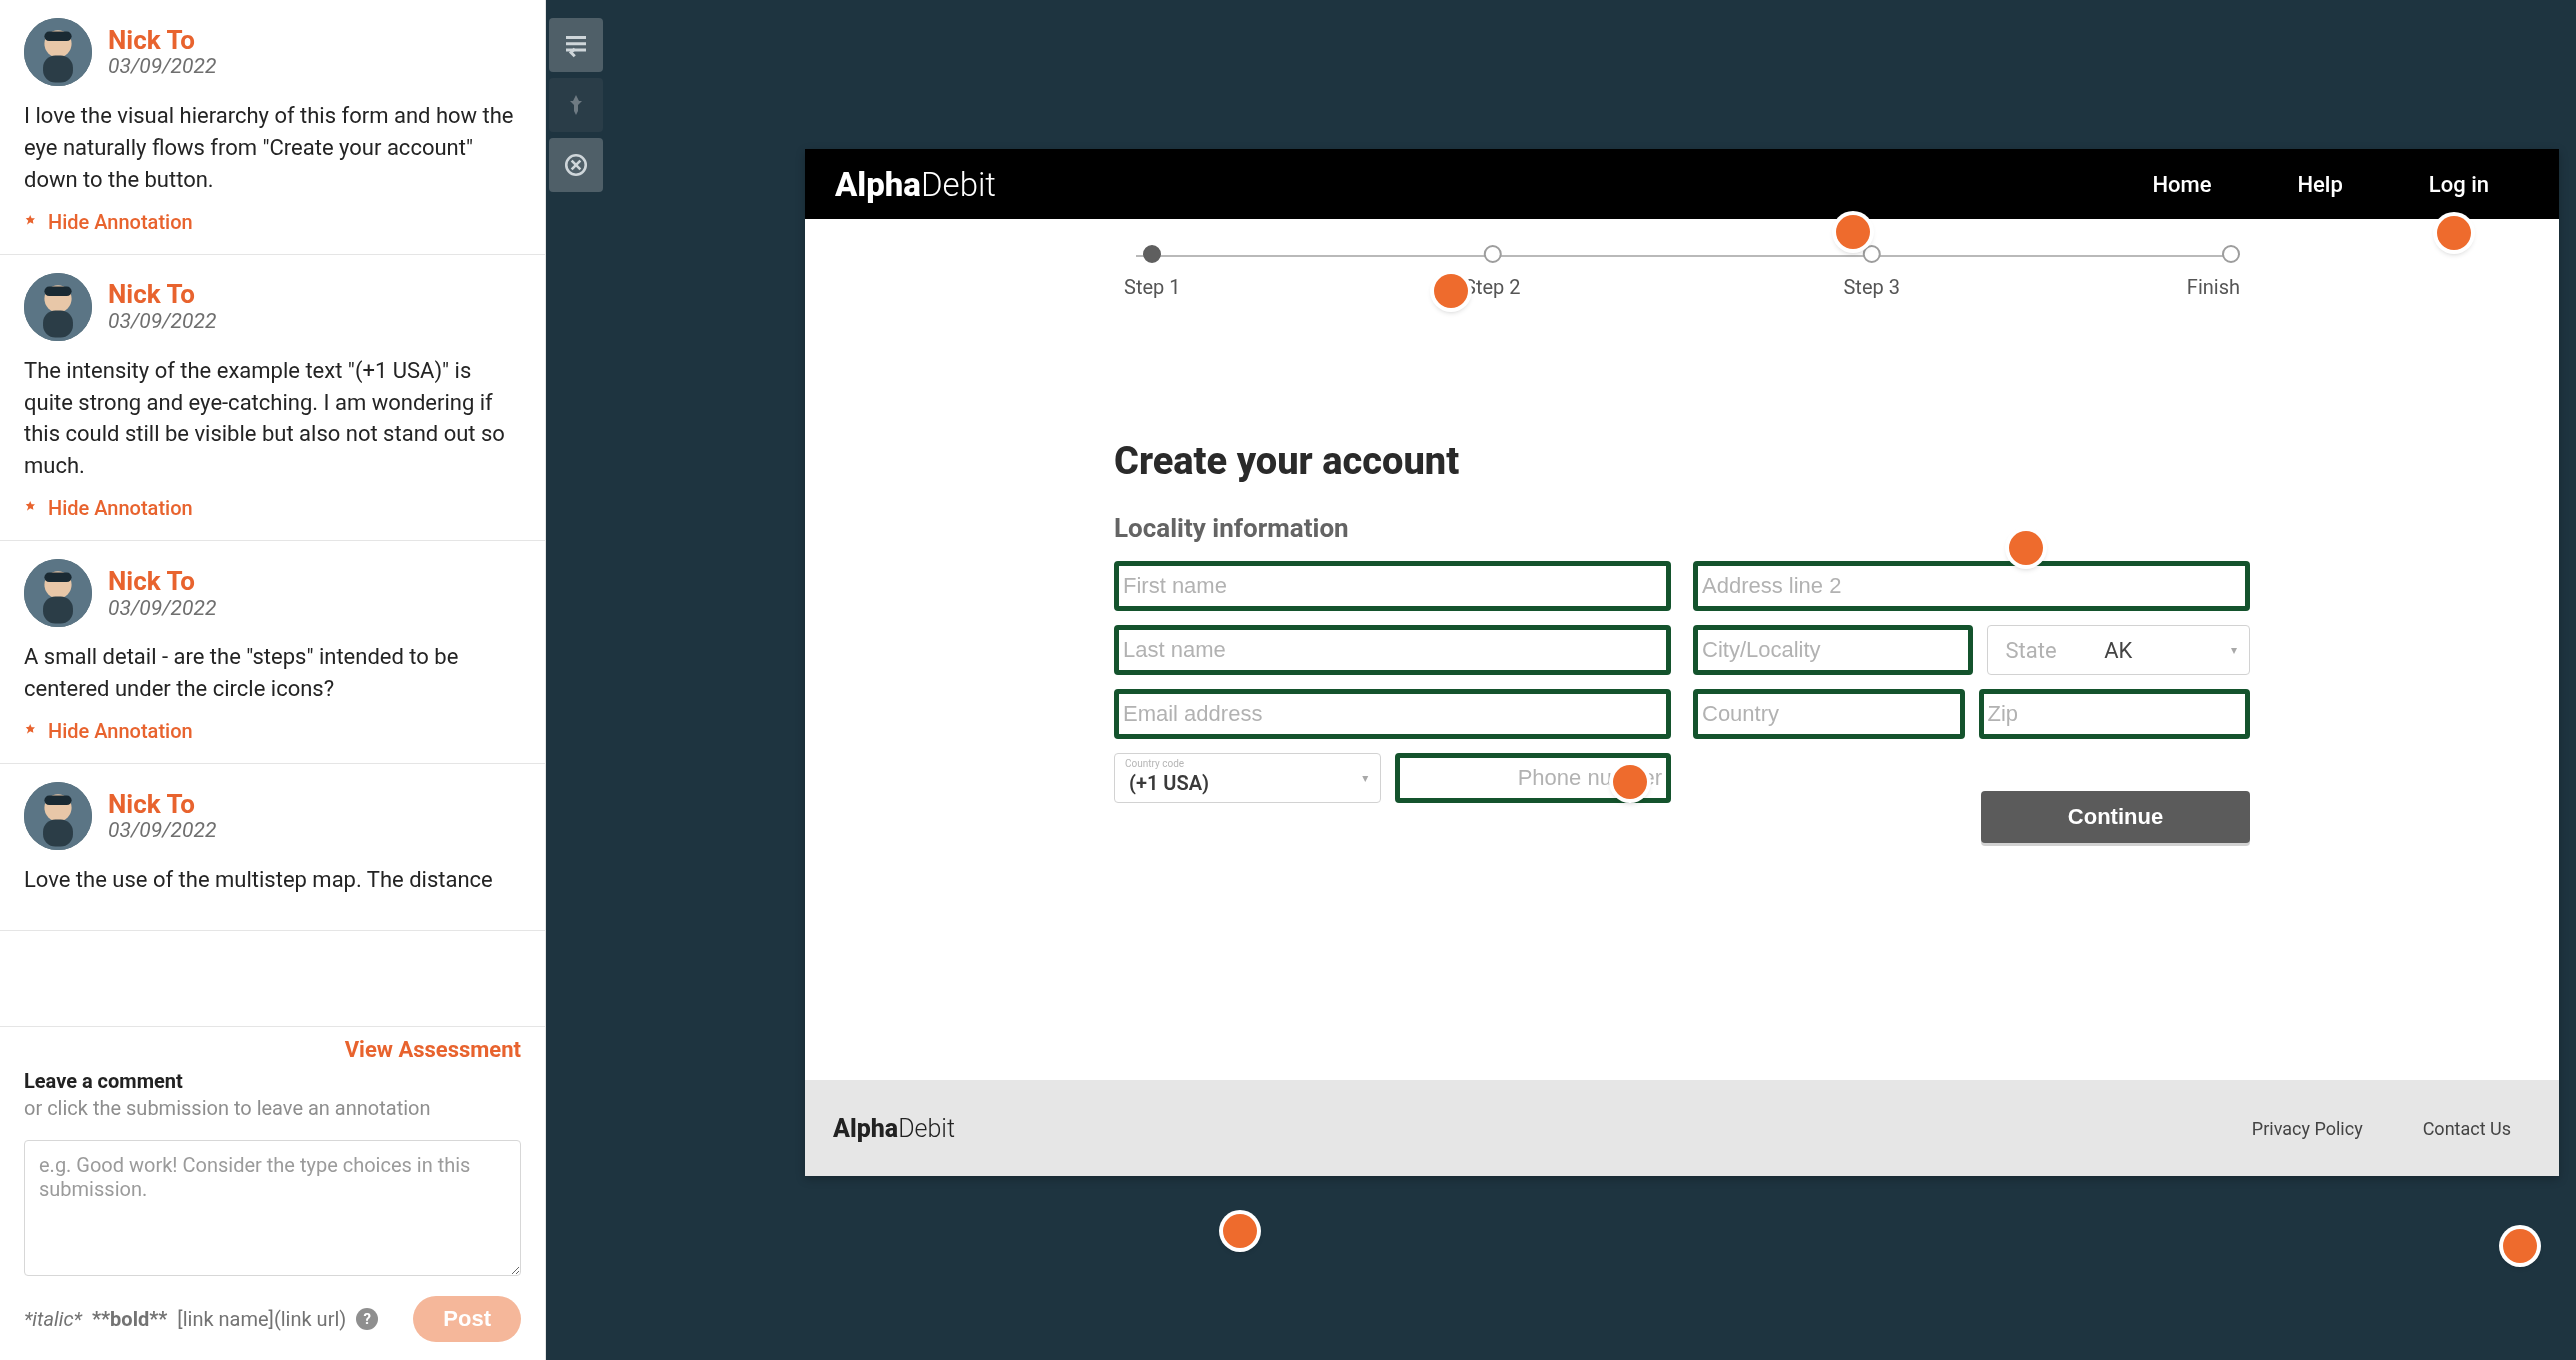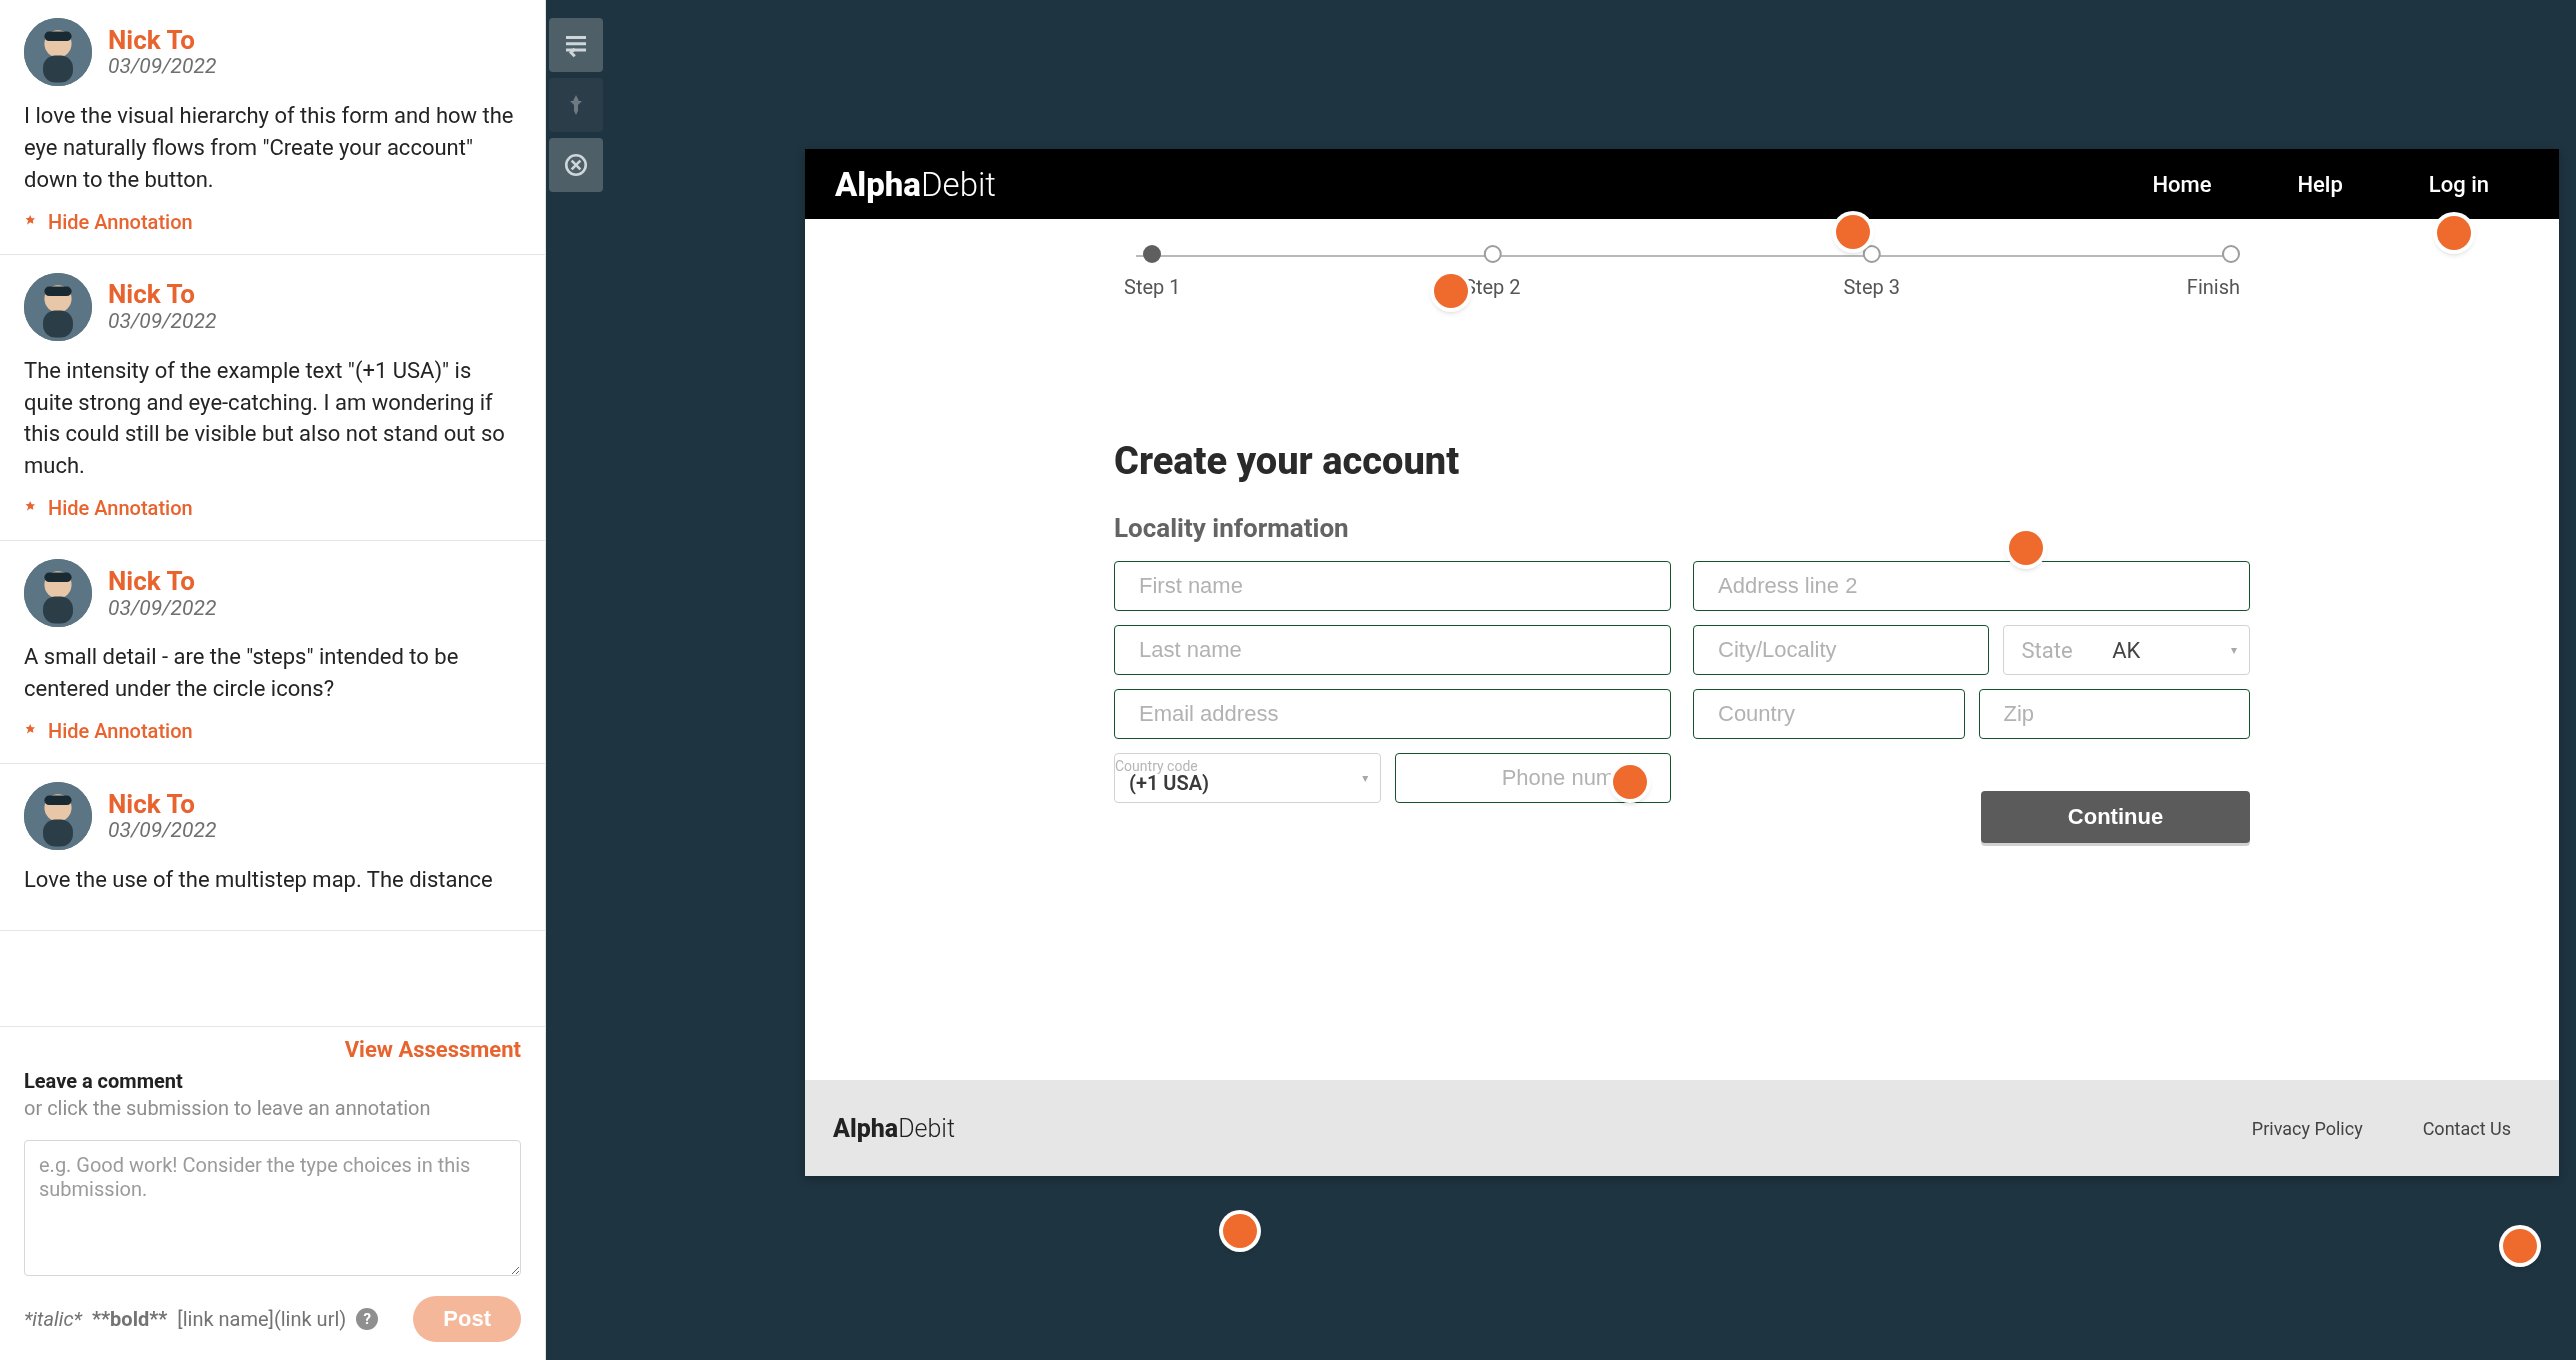--- a/index.html
+++ b/index.html
@@ -63,26 +63,26 @@
   .step.s1 { left:0;} .step.s2 { left:33%; transform:translateX(-50%);} .step.s3 { left:67%; transform:translateX(-50%);} .step.s4 { right:0; text-align:right;}
   .step.s4 .dot{ margin-right:0; margin-left:auto;}
   .step.s1 .lbl{ text-align:left;} .step.s4 .lbl{ text-align:right;}
 
   
   .form-wrap { margin: 110px 309px 0 309px; }
   .form-title { font-size:38px; font-weight:800; color:#2a2a2a; margin-bottom:30px;}
   .section-label { font-size:26px; font-weight:700; color:#646464; margin-bottom:18px;}
   .form-grid { display:grid; grid-template-columns: 1fr 1fr; column-gap:22px;}
   .col { display:flex; flex-direction:column; gap:14px;}
-  .inp { width:100%; height:50px; border:1px solid #14532d; border-radius:4px; padding:0 24px; font-size:22px; color:#444;}
+  .inp { width:100%; height:50px; border:5px solid #14532d; border-radius:4px; padding:0 4px; font-size:22px; color:#444;}
   .inp::placeholder { color:#b2b2b2; }
   .row2 { display:flex; gap:14px;}
   .cc-box { position:relative; flex: 0 0 48%; display:flex; align-items:center;}
   .cc-container{ position:relative; height:50px; border:1px solid #d2d2d2; border-radius:4px; width:100%; }
-  .cc-container .lbl-small{ position:absolute; left:0; top:4px; font-size:14px; color:#b6b6b6;}
+  .cc-container .lbl-small{ position:absolute; left:10px; top:4px; font-size:10px; color:#b6b6b6;}
   .cc-container .val{ position:absolute; left:14px; bottom:7px; font-size:20px; font-weight:600; color:#3a3a3a;}
   .chev { position:absolute; right:12px; top:50%; transform:translateY(-50%); color:#a8a8a8; font-size:12px;}
   .state-box { position:relative; height:50px; border:1px solid #d2d2d2; border-radius:4px; flex:1;}
   .state-box .lbl{ position:absolute; left:18px; top:50%; transform:translateY(-50%); color:#b2b2b2; font-size:22px;}
   .state-box .val{ position:absolute; left:50%; top:50%; transform:translate(-50%,-50%); font-weight:400; color:#444; font-size:22px;}
 
   .continue-btn { margin-top:38px; margin-left:auto; display:block; width:269px; height:52px; border-radius:4px; background:#5b5b5b; color:#fff; font-size:22px; font-weight:700; border:none; box-shadow:0 3px 0 rgba(0,0,0,.18); cursor:pointer;}
 
   .mock-footer { position:absolute; bottom:0; left:0; right:0; height:96px; background:#e6e6e6; display:flex; align-items:center; padding:0 28px;}
   .footer-brand { font-size:25px; font-weight:300; color:#222;}

